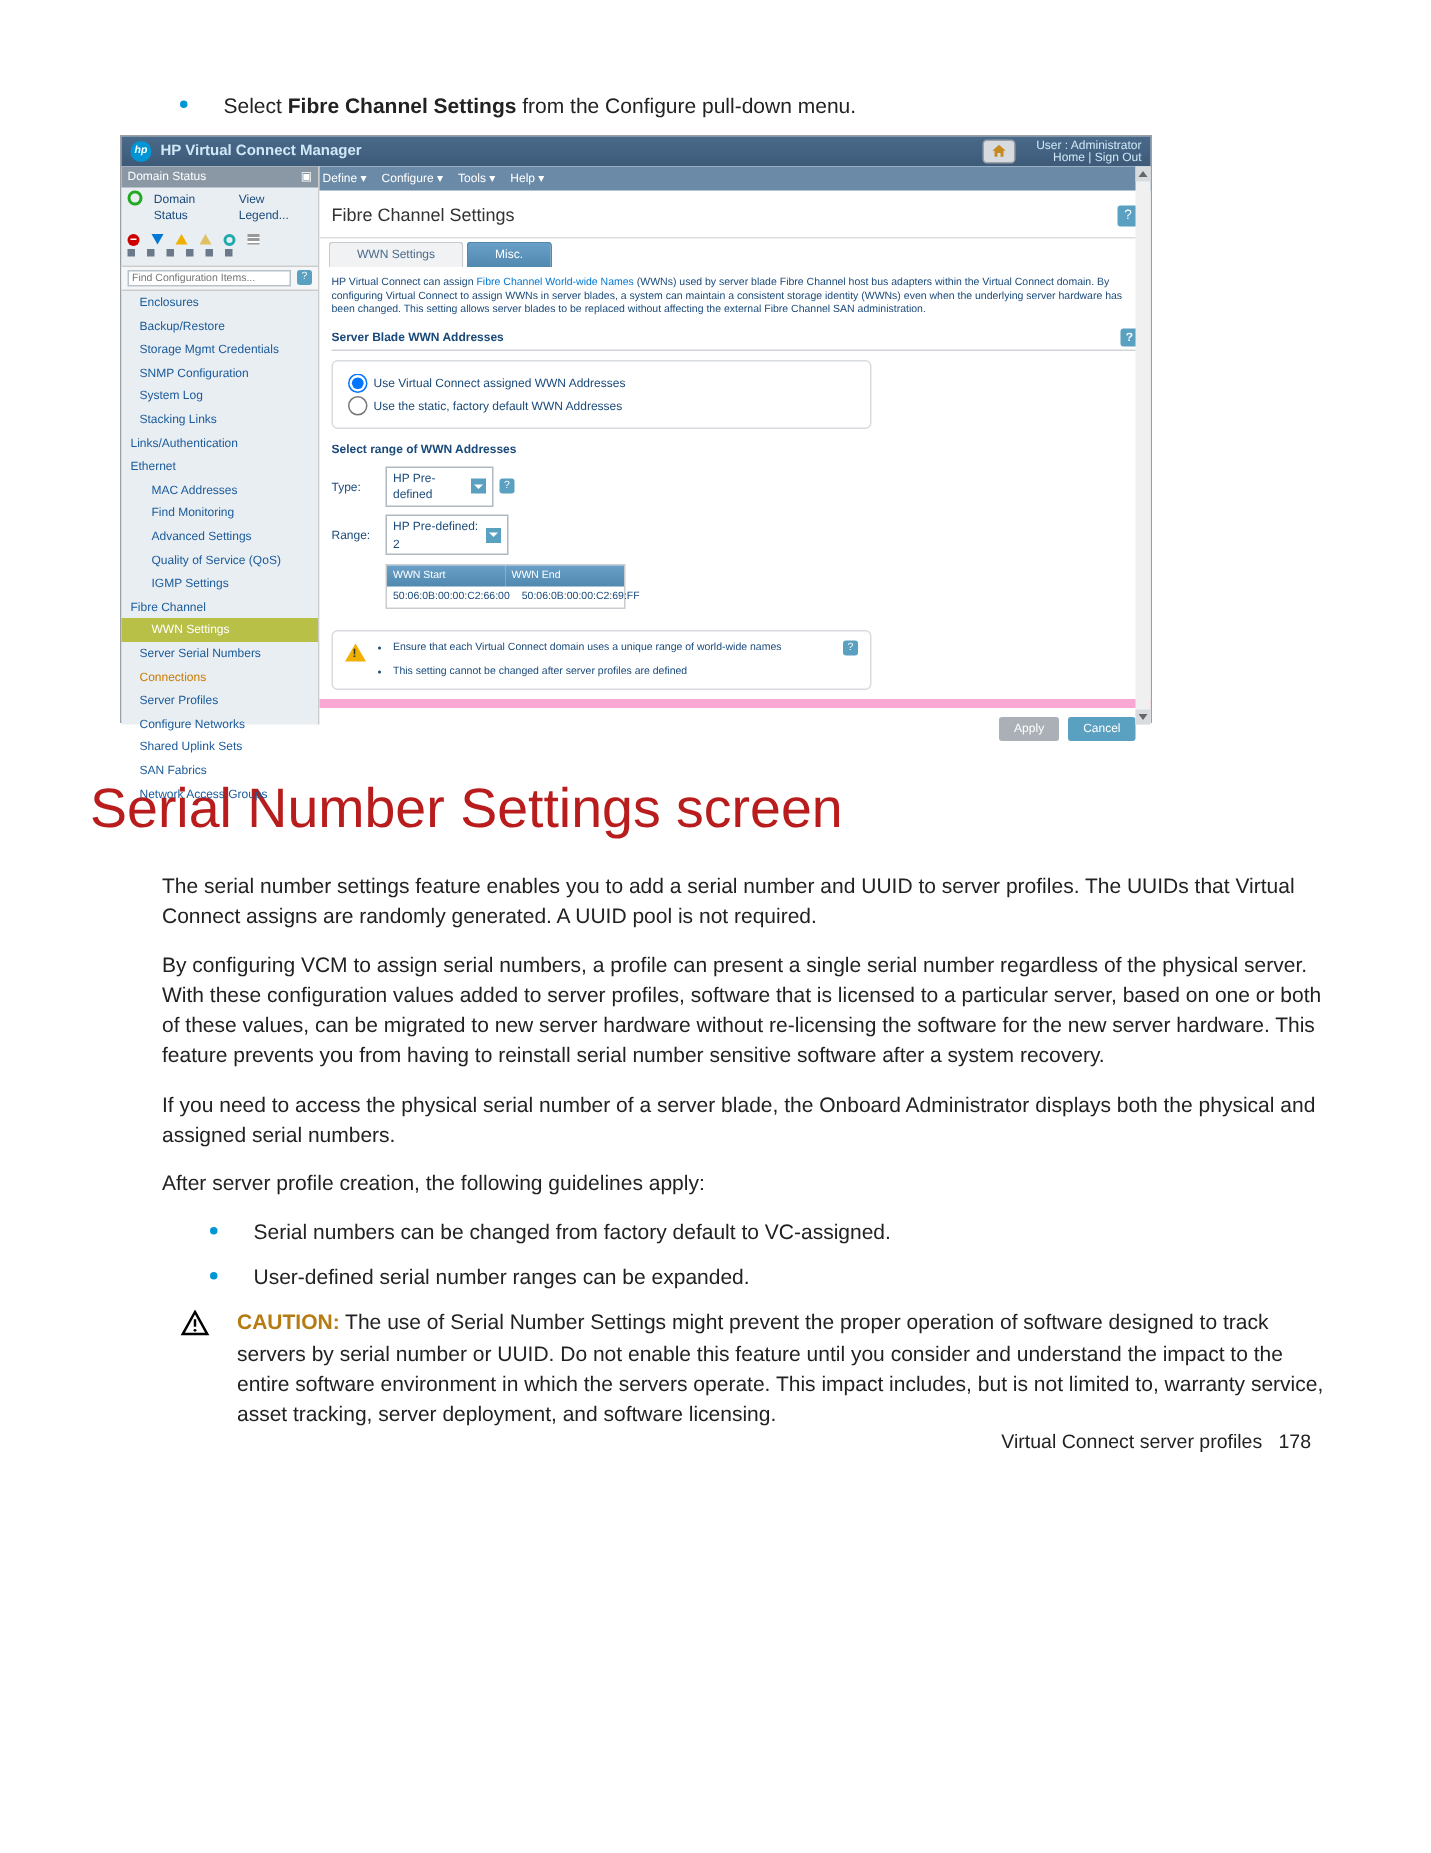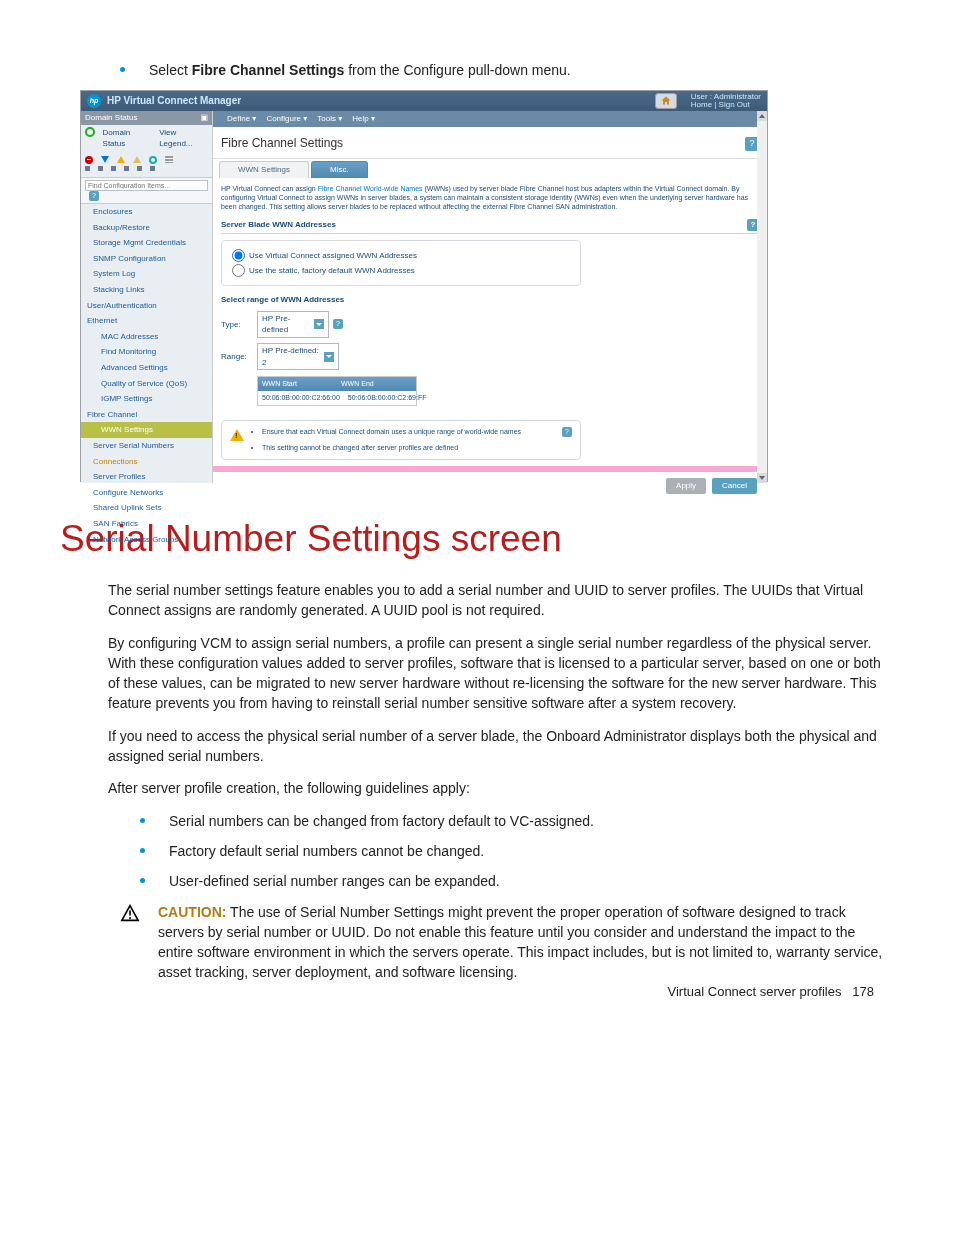--- a/index.html
+++ b/index.html
@@ -32,49 +32,49 @@
     height: 20px;
     background: linear-gradient(#4a6a8a, #3d5a78);
     display:flex; align-items:center;
     padding:0 6px;
     color:#fff;
   }
   .hp-bubble {
     width:14px; height:14px; border-radius:50%; background:#0096d6; display:flex; align-items:center; justify-content:center; font-size:7px; font-style:italic; font-weight:bold; margin-right:6px;
   }
   .app-title { color:#cfe7f7; font-size:10px; font-weight:bold; flex:1; }
-  .user-box { text-align:left; color:#cfe7f7; line-height:1.1; }
+  .user-box { text-align:right; color:#cfe7f7; line-height:1.1; }
   .home-icon {
     width:22px; height:16px; background:#d7dbe0; border:1px solid #9aa0a6; border-radius:3px; margin:0 14px; display:flex; align-items:center; justify-content:center;
   }
   .home-icon svg { width:12px; height:12px; }
   .app-body { display:flex; height:372px; }
   .sidebar { width:132px; background:#e9eef2; border-right:1px solid #ccc; }
   .ds-row { background:#8a97a5; color:#fff; padding:1px 4px; display:flex; justify-content:space-between; }
   .ds-links { padding:2px 4px; display:flex; gap:8px; }
   .status-icons { padding:4px 4px; }
   .sic-row { display:flex; gap:8px; margin-bottom:2px; }
   .sic { width:8px; height:8px; display:inline-block; }
   .sic.red { background:#c00; border-radius:50%; position:relative;}
   .sic.red::after{content:"";position:absolute;left:2px;top:3px;width:4px;height:1px;background:#fff;}
   .sic.blue { width:0;height:0;border-left:4px solid transparent;border-right:4px solid transparent;border-top:7px solid #0078d4;}
   .sic.excl { width:0;height:0;border-left:4px solid transparent;border-right:4px solid transparent;border-bottom:7px solid #f0b000; position:relative;}
   .sic.warn { width:0;height:0;border-left:4px solid transparent;border-right:4px solid transparent;border-bottom:7px solid #e0c060;}
   .sic.ring { width:8px;height:8px;border:2px solid #2aa; border-radius:50%;}
   .sic.bars { width:8px;height:7px;background:linear-gradient(#999 0 2px,#fff 2px 3px,#999 3px 5px,#fff 5px 6px,#999 6px 8px);}
   .sq { width:5px;height:5px;background:#6a7a8a;}
-  .find-row{ display:flex; padding:2px 4px; border-top:1px solid #ccc; border-bottom:1px solid #ccc; background:#f4f6f8;flex-direction:column;}
+  .find-row{ display:flex; padding:2px 4px; border-top:1px solid #ccc; border-bottom:1px solid #ccc; background:#f4f6f8;}
   .find-row input{ flex:1; border:1px solid #b8c0c8; font-size:7px; padding:1px 2px; color:#777;}
   .nav-item{ padding:2px 4px 2px 12px; color:#1a5a9a; cursor:pointer; }
   .nav-item.sub{ padding-left:20px; }
   .nav-item.cat{ padding-left:6px; color:#1a5a9a; background:transparent; }
   .nav-item.sel{ background:#b8c048; color:#fff;}
   .nav-item.orange{ color:#cc7a00;}
   .main { flex:1; display:flex; flex-direction:column; background:#fff;}
-  .menubar { background:#6a8aa8; color:#fff; padding:2px 14px; display:flex; gap:10px;}
+  .menubar { background:#6a8aa8; color:#fff; padding:2px 2px; display:flex; gap:10px;}
   .content-title-row{ display:flex; align-items:center; padding:8px 8px 6px 8px; border-bottom:1px solid #ddd;}
   .content-title{ font-size:12px; color:#333; flex:1;}
   .help-sq{ width:14px;height:14px;background:#5aa0c0;color:#fff;display:flex;align-items:center;justify-content:center;font-size:9px;border-radius:2px;}
   .tabs{ display:flex; margin:2px 0 0 6px;}
   .tab{ padding:2px 18px; font-size:8px; color:#4a6a8a; border:1px solid #c8ccd0; border-bottom:none; background:#f0f2f4; border-radius:3px 3px 0 0; margin-right:2px;}
   .tab.active{ background:linear-gradient(#6aa0c8,#5088b0); color:#fff; border-color:#5088b0;}
   .main-scroll{ padding:6px 8px; position:relative;}
   .desc{ color:#1a4a7a; font-size:7px; line-height:1.3;}
   .desc .link{ color:#0078d4;}
   .section-head{ margin-top:8px; color:#1a4a7a; font-size:8px; font-weight:bold; display:flex; justify-content:space-between; align-items:center; border-bottom:1px solid #d0d4d8; padding-bottom:2px;gap:48px;}
@@ -193,21 +193,21 @@
       <div class="find-row">
         <input placeholder="Find Configuration Items..." style="">
         <span class="mini-info">?</span>
       </div>
       <div class="nav-item">Enclosures</div>
       <div class="nav-item">Backup/Restore</div>
       <div class="nav-item">Storage Mgmt Credentials</div>
       <div class="nav-item">SNMP Configuration</div>
       <div class="nav-item">System Log</div>
       <div class="nav-item">Stacking Links</div>
-      <div class="nav-item cat">User/Authentication</div>
+      <div class="nav-item cat">Links/Authentication</div>
       <div class="nav-item cat">Ethernet</div>
       <div class="nav-item sub">MAC Addresses</div>
       <div class="nav-item sub">Find Monitoring</div>
       <div class="nav-item sub">Advanced Settings</div>
       <div class="nav-item sub">Quality of Service (QoS)</div>
       <div class="nav-item sub">IGMP Settings</div>
       <div class="nav-item cat">Fibre Channel</div>
       <div class="nav-item sub sel">WWN Settings</div>
       <div class="nav-item">Server Serial Numbers</div>
       <div class="nav-item orange">Connections</div>
@@ -305,24 +305,20 @@
 <p class="para">If you need to access the physical serial number of a server blade, the Onboard Administrator displays both the physical and assigned serial numbers.</p>
 <p class="para">After server profile creation, the following guidelines apply:</p>
 
 <div class="bullets">
   <div class="bullet-row">
       <span class="dot"></span>
       <span class="bullet-text">Serial numbers can be changed from factory default to VC-assigned.</span>
     </div>
   <div class="bullet-row">
       <span class="dot"></span>
-      <span class="bullet-text">Factory default serial numbers cannot be changed.</span>
-    </div>
-  <div class="bullet-row">
-      <span class="dot"></span>
       <span class="bullet-text">User-defined serial number ranges can be expanded.</span>
     </div>
 </div>
 
 <div class="caution-block">
   <div class="caution-icon">
     <svg viewBox="0 0 24 22">
         <path fill="none" stroke="#000" stroke-width="2" d="M12 2 L22 20 L2 20 Z"></path>
         <line x1="12" y1="8" x2="12" y2="14" stroke="#000" stroke-width="2"></line>
         <circle cx="12" cy="17" r="1.2" fill="#000"></circle>

